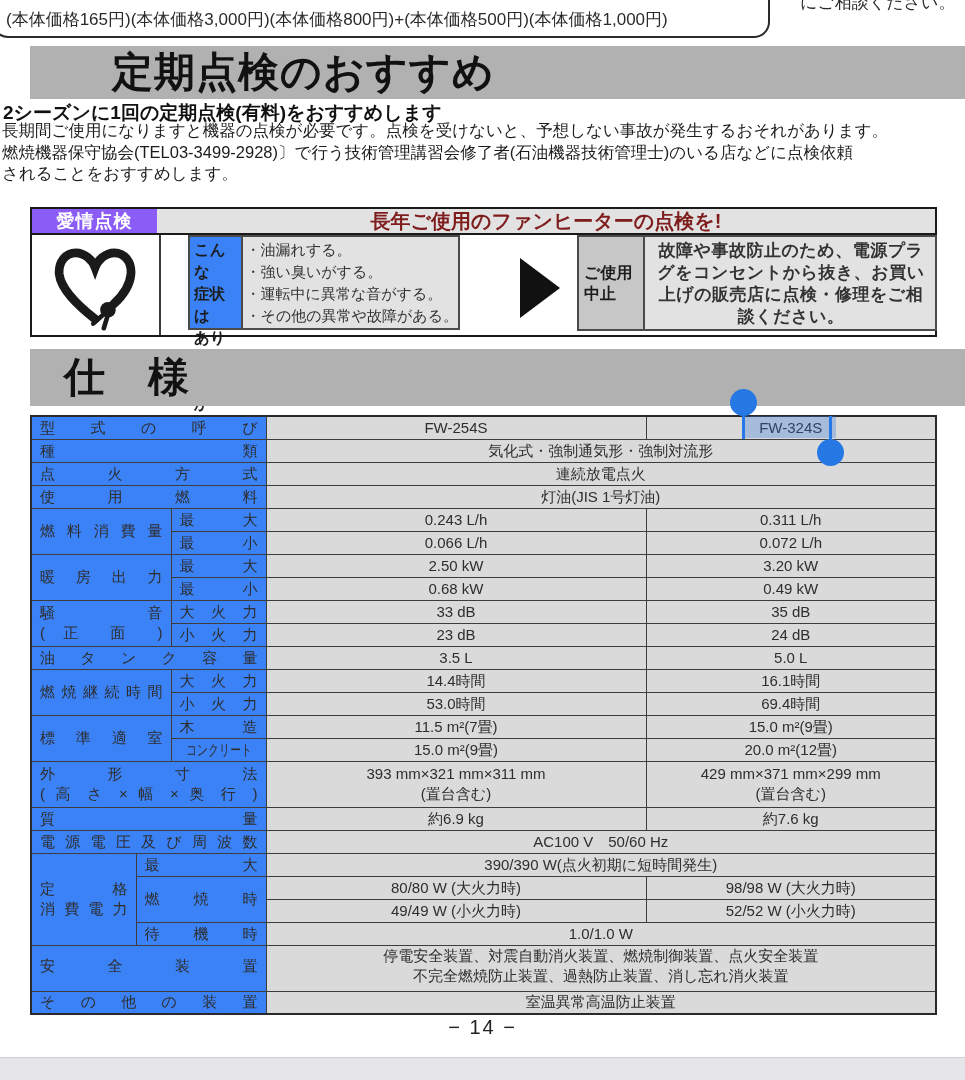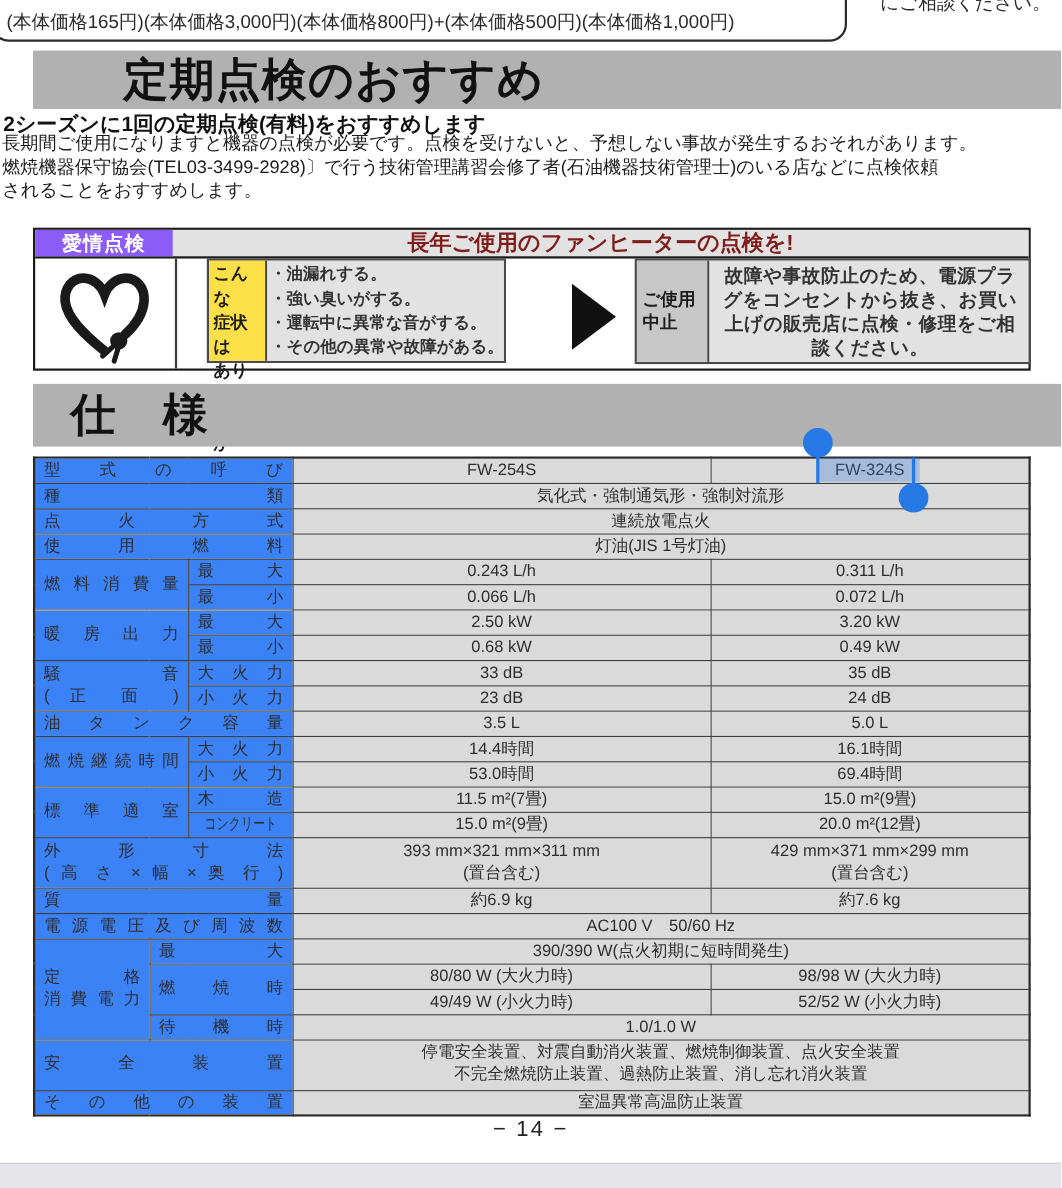--- a/index.html
+++ b/index.html
@@ -24,23 +24,23 @@
     border:2.5px solid #1a1a1a;box-sizing:border-box;background:#fff;}
   .aijou-header{position:absolute;left:0;top:0;right:0;height:24px;border-bottom:2px solid #1a1a1a;background:#e2e2e2;}
   .aijou-label{position:absolute;left:0;top:0;width:125px;height:24px;background:#8b5cf6;color:#fff;
     font-size:18px;font-weight:bold;text-align:center;line-height:24px;letter-spacing:1px;}
   .aijou-heading{position:absolute;left:125px;right:0;top:0;height:24px;text-align:center;line-height:25px;
     font-size:20px;font-weight:bold;color:#7f1d1d;}
   .heart-cell{position:absolute;left:0;top:26px;width:127px;bottom:0;border-right:2px solid #3a3a3a;}
   .heart-cell svg{position:absolute;left:18px;top:4px;}
   .symptom-box{position:absolute;left:156px;top:26px;width:272px;height:95px;border:2px solid #4a4a4a;
     box-sizing:border-box;display:flex;}
-  .symptom-label{width:64px;background:#fde047;border-right:2px solid #4a4a4a;box-sizing:border-box;
+  .symptom-label{width:64px;background:#3b82f6;border-right:2px solid #4a4a4a;box-sizing:border-box;
     font-size:15.5px;font-weight:bold;color:#1c1c1c;padding:2px 0 0 4px;line-height:22px;}
-  .symptom-list{flex:1;background:#e2e2e2;font-size:15px;font-weight:bold;color:#333;
+  .symptom-list{flex:1;background:#e2e2e2;font-size:15px;font-weight:normal;color:#333;
     padding:2px 0 16px 3px;line-height:22px;white-space:nowrap;}
   .arrow{position:absolute;left:488px;top:49px;width:0;height:0;
     border-top:30px solid transparent;border-bottom:30px solid transparent;border-left:40px solid #111;}
   .stop-box{position:absolute;left:545px;top:26px;width:360px;height:96px;border:2px solid #4a4a4a;
     box-sizing:border-box;display:flex;}
   .stop-label{width:66px;background:#c7c7c7;border-right:2px solid #4a4a4a;box-sizing:border-box;
     font-size:16px;font-weight:bold;color:#1c1c1c;display:flex;flex-direction:column;justify-content:center;
     padding-left:5px;line-height:21px;}
   .stop-text{flex:1;background:#e2e2e2;font-size:17px;font-weight:bold;color:#333;
     padding:3px 4px 0 6px;line-height:22px;letter-spacing:0.5px;text-align:center;}

